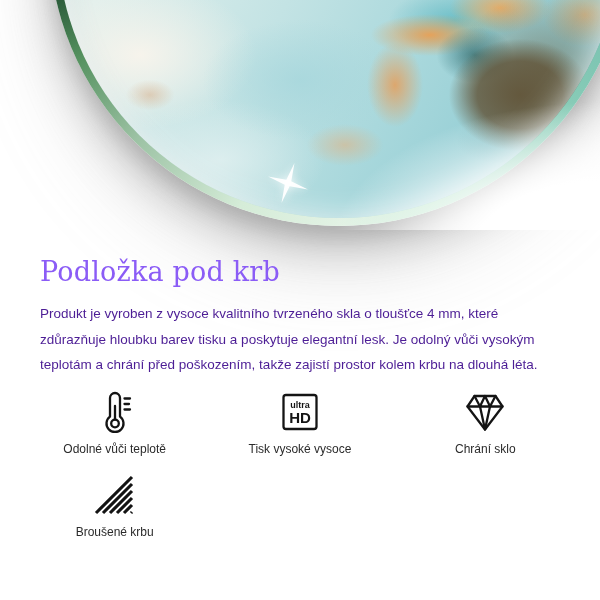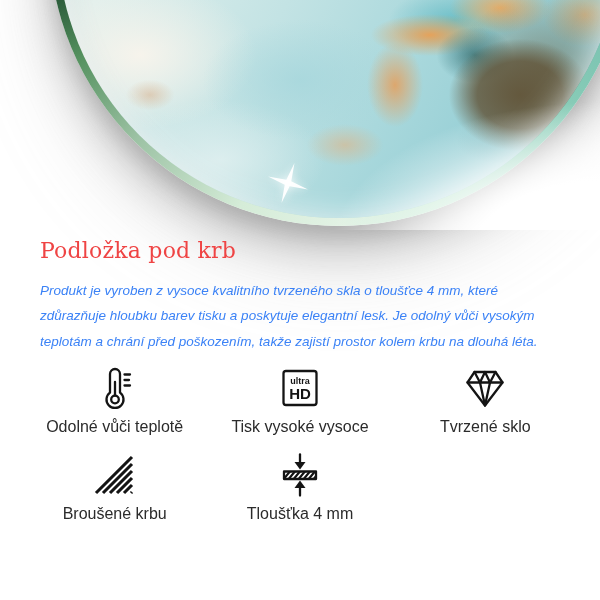--- a/index.html
+++ b/index.html
@@ -48,38 +48,38 @@
     position:absolute;inset:0;z-index:3;pointer-events:none;
     background:radial-gradient(ellipse 360px 200px at 600px 252px, #ffffff 35%, rgba(255,255,255,0) 75%);
   }
   .sparkle{
     position:absolute;left:266px;top:161px;width:44px;height:44px;z-index:4;
     filter:drop-shadow(0 0 4px rgba(255,255,255,.9));
   }
   
   .content{position:relative;z-index:5;padding:0 40px;}
   .page-title{
-    margin:7px 0 0;
+    margin:24px 0 0;
     font-family:"DejaVu Serif","Liberation Serif",serif;
-    font-weight:400;font-size:22px;line-height:1.3;
-    color:#ef4444;letter-spacing:.2px;
+    font-weight:400;font-size:27px;line-height:1.3;
+    color:#8b5cf6;letter-spacing:.2px;
   }
   .page-title span{display:block;}
   .desc{
     margin:12px 0 0;max-width:545px;
-    font-size:13.5px;line-height:25.5px;color:#3b82f6;font-style:italic;
+    font-size:13.5px;line-height:25.5px;color:#4c1d95;
   }
   
   .features{
     margin:10px -18px 0;
     display:grid;grid-template-columns:repeat(3,1fr);row-gap:15px;
   }
   .feature{display:flex;flex-direction:column;align-items:center;}
   .feature svg{width:48px;height:48px;display:block;}
-  .feature .flabel{margin-top:6px;font-size:16px;color:#2b2b2b;}
+  .feature .flabel{margin-top:6px;font-size:12px;color:#2b2b2b;}
   .ico{stroke:#141414;stroke-width:2.3;fill:none;stroke-linecap:round;stroke-linejoin:round;}
   .ico-fill{fill:#141414;stroke:none;}
   .ico-txt{fill:#141414;font-family:"Liberation Sans",sans-serif;font-weight:bold;text-anchor:middle;}
 </style>
 </head>
 <body>
 
 <div class="page">
 
   <div class="hero">
@@ -121,44 +121,26 @@
         </svg>
         <div class="flabel">Tisk vysoké vysoce</div>
       </div>
 
 
       <div class="feature">
         <svg viewBox="0 0 48 48">
           <path class="ico" stroke-width="2.1" d="M13.5 8 H34.5 L41.5 18.5 L24 41.5 L6.5 18.5 Z"></path>
           <path class="ico" stroke-width="2.1" d="M6.5 18.5 H41.5 M13.5 8 L19 18.5 L24 8 L29 18.5 L34.5 8 M19 18.5 L24 41.5 L29 18.5"></path>
         </svg>
-        <div class="flabel">Tvrzené sklo</div>
+        <div class="flabel">Chrání sklo</div>
       </div>
 
       <div class="feature">
         <svg viewBox="0 0 48 48">
           <path d="M5 42 L41 6 M12 42 L41 13 M19 42 L41 20 M26 42 L41 27 M33 42 L41 34 M40 42 L41 41" stroke="#141414" stroke-width="3.1" fill="none" stroke-linecap="butt"></path>
         </svg>
         <div class="flabel">Broušené krbu</div>
       </div>
 
-      <div class="feature">
-        <svg viewBox="0 0 48 48">
-          <defs>
-              <clipPath id="barclip">
-                <rect x="8" y="20.5" width="32" height="7.5"></rect>
-              </clipPath>
-            </defs>
-          <line class="ico" x1="24" y1="3.5" x2="24" y2="12" stroke-width="2.6"></line>
-          <path class="ico-fill" d="M18.5 11 h11 L24 18.5 Z"></path>
-          <rect class="ico" x="8" y="20.5" width="32" height="7.5" stroke-width="2"></rect>
-          <g clip-path="url(#barclip)" stroke="#141414" stroke-width="2.2">
-            <path d="M6 30 L16 18 M11 30 L21 18 M16 30 L26 18 M21 30 L31 18 M26 30 L36 18 M31 30 L41 18 M36 30 L46 18"></path>
-          </g>
-          <path class="ico-fill" d="M18.5 37 h11 L24 44.5 Z" transform="rotate(180 24 37)"></path>
-          <line class="ico" x1="24" y1="36.5" x2="24" y2="44.5" stroke-width="2.6"></line>
-        </svg>
-        <div class="flabel">Tloušťka 4 mm</div>
-      </div>
 
     </div>
   </div>
 </div>
 
 </body></html>

